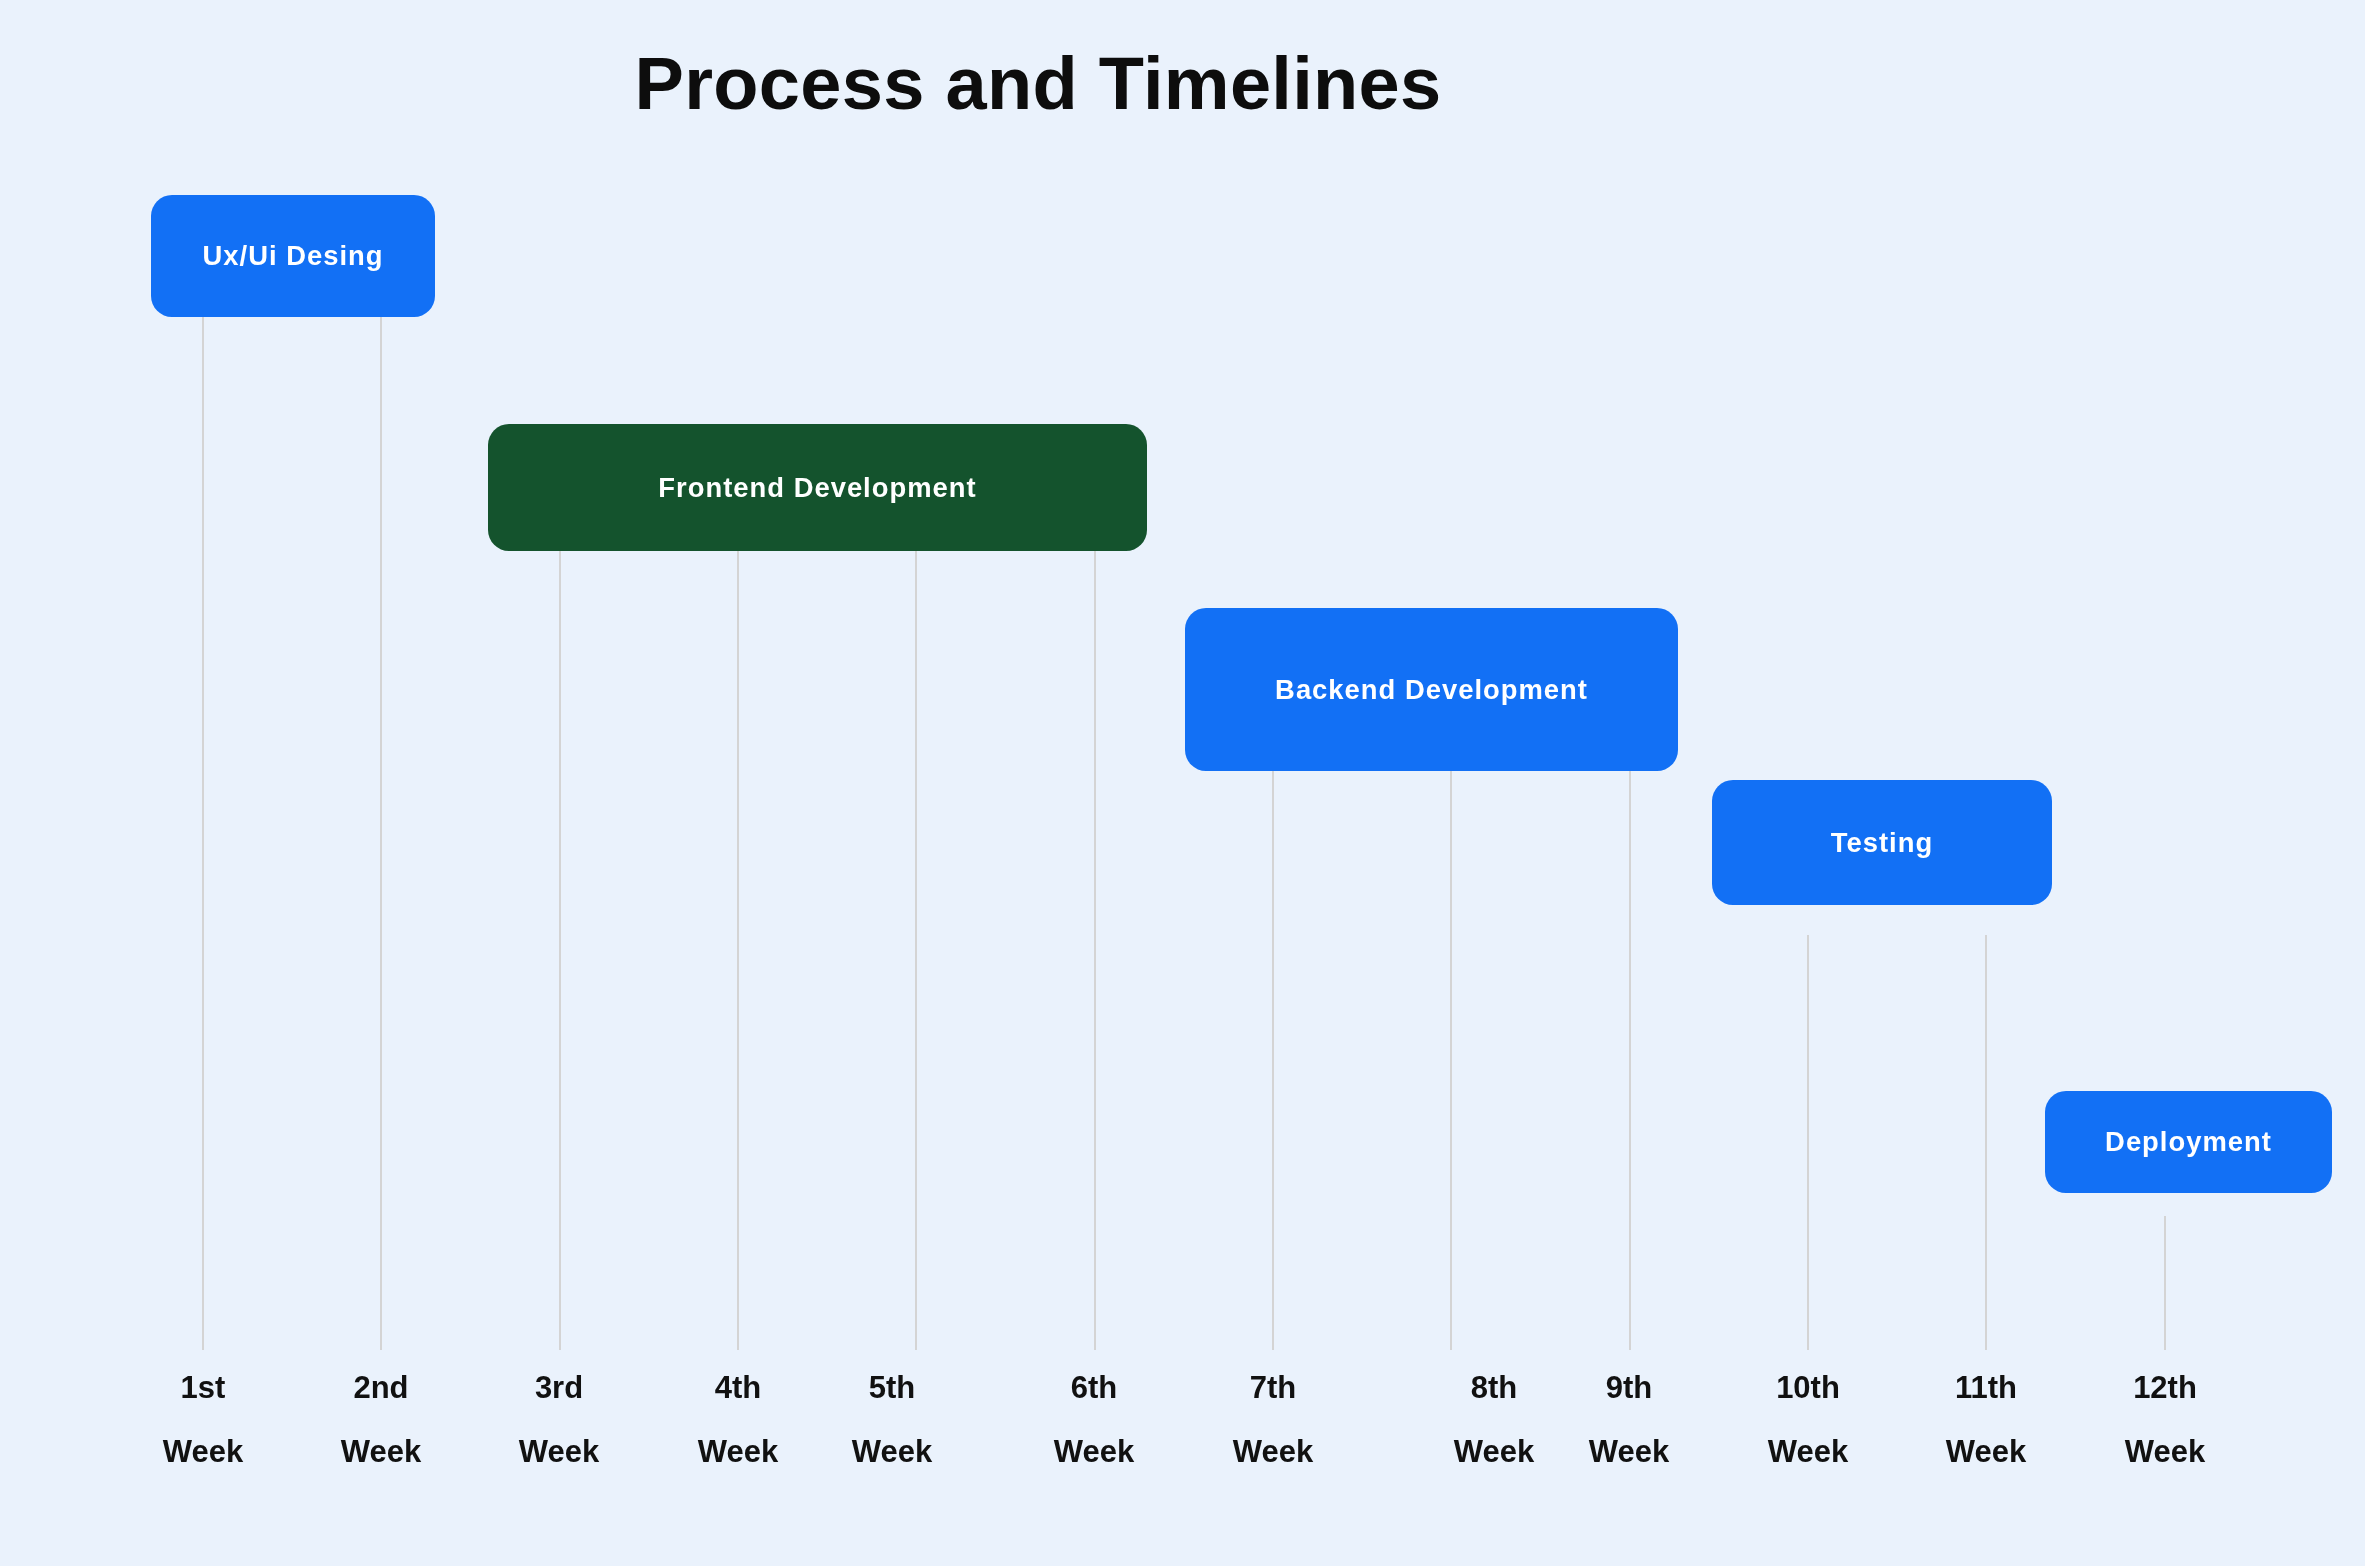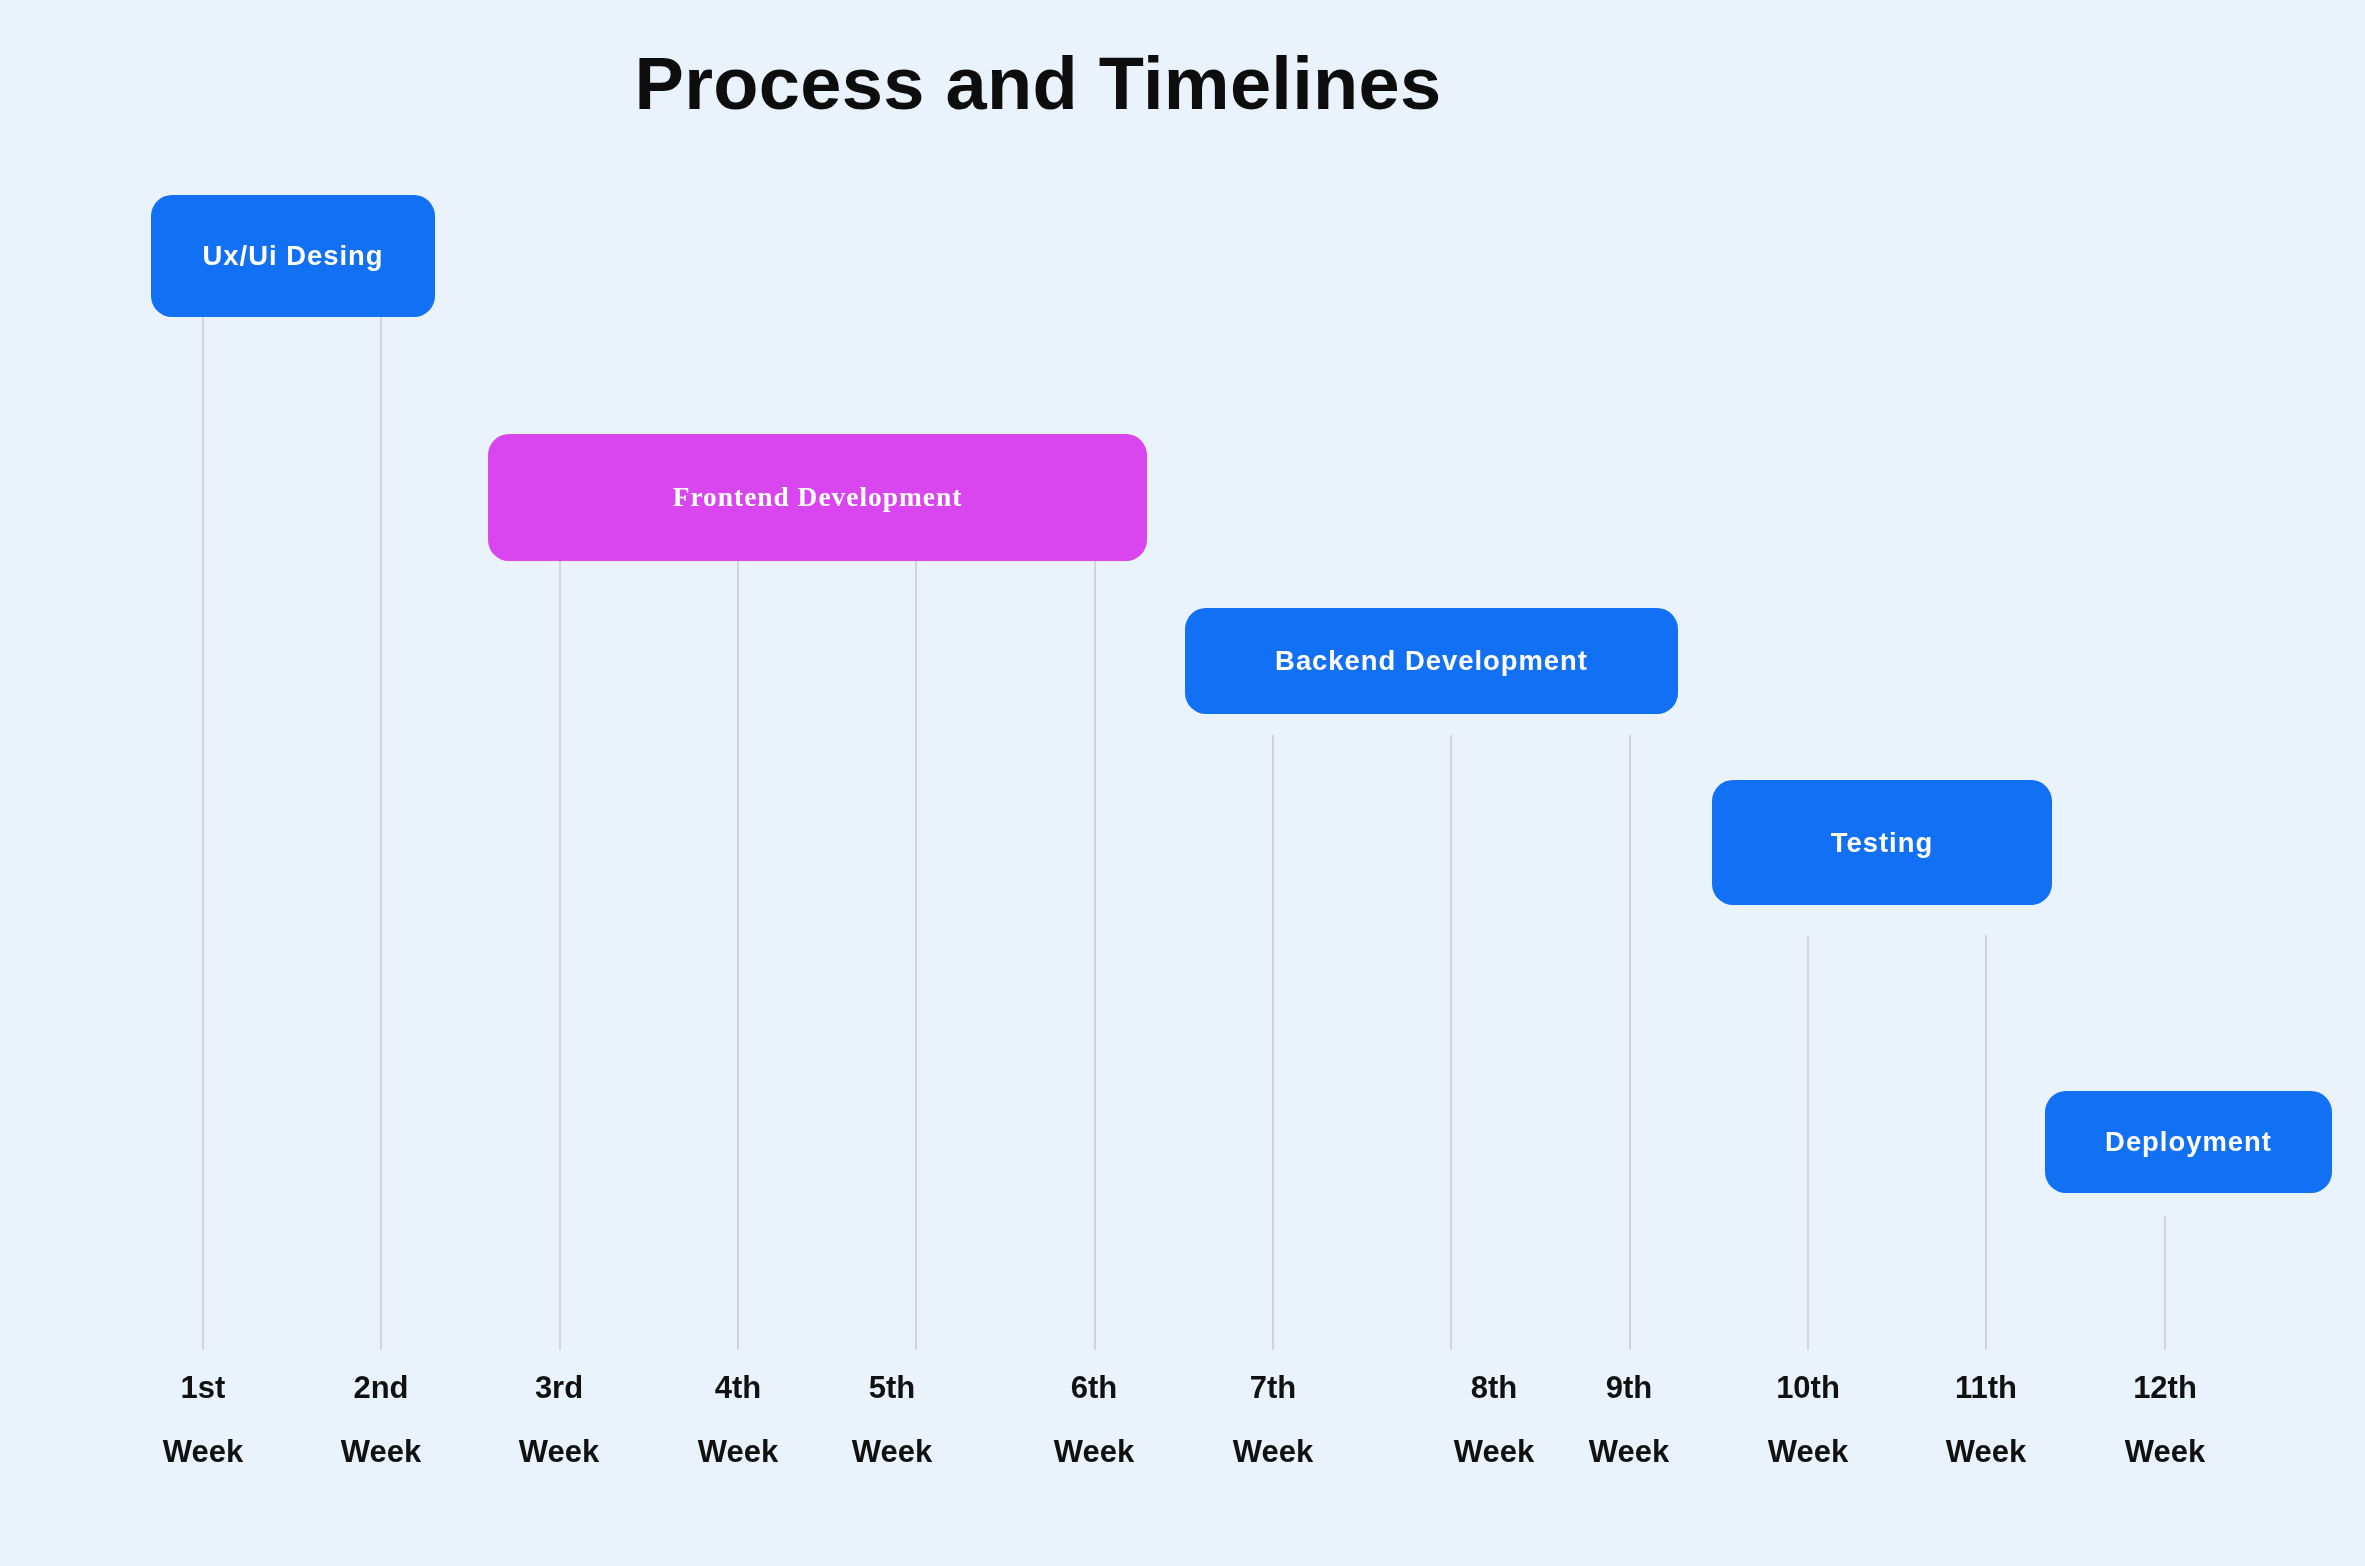--- a/index.html
+++ b/index.html
@@ -97,24 +97,24 @@
       <div class="gridline" style="left: 1629px; top: 735px; height: 615px; background: rgb(212, 212, 212);"></div>
       <div class="gridline" style="left: 1807px; top: 935px; height: 415px; background: rgb(212, 212, 212);"></div>
       <div class="gridline" style="left: 1985px; top: 935px; height: 415px; background: rgb(212, 212, 212);"></div>
       <div class="gridline" style="left: 2164px; top: 1216px; height: 134px; background: rgb(212, 212, 212);"></div>
     </div>
 
   <div id="bars-layer">
       <div class="task-bar" style="left: 151px; top: 195px; width: 284px; height: 122px; background: rgb(18, 112, 245);">
         <span class="task-bar-label">Ux/Ui Desing</span>
       </div>
-      <div class="task-bar" style="left: 488px; top: 434px; width: 659px; height: 127px; background: #d946ef; font-family: Liberation Serif, serif;">
+      <div class="task-bar" style="left: 488px; top: 424px; width: 659px; height: 127px; background: #14532d;">
         <span class="task-bar-label">Frontend Development</span>
       </div>
-      <div class="task-bar" style="left: 1185px; top: 608px; width: 493px; height: 106px; background: rgb(18, 112, 245);">
+      <div class="task-bar" style="left: 1185px; top: 608px; width: 493px; height: 163px; background: rgb(18, 112, 245);">
         <span class="task-bar-label">Backend Development</span>
       </div>
       <div class="task-bar" style="left: 1712px; top: 780px; width: 340px; height: 125px; background: rgb(18, 112, 245);">
         <span class="task-bar-label">Testing</span>
       </div>
       <div class="task-bar" style="left: 2045px; top: 1091px; width: 287px; height: 102px; background: rgb(18, 112, 245);">
         <span class="task-bar-label">Deployment</span>
       </div>
     </div>
 

